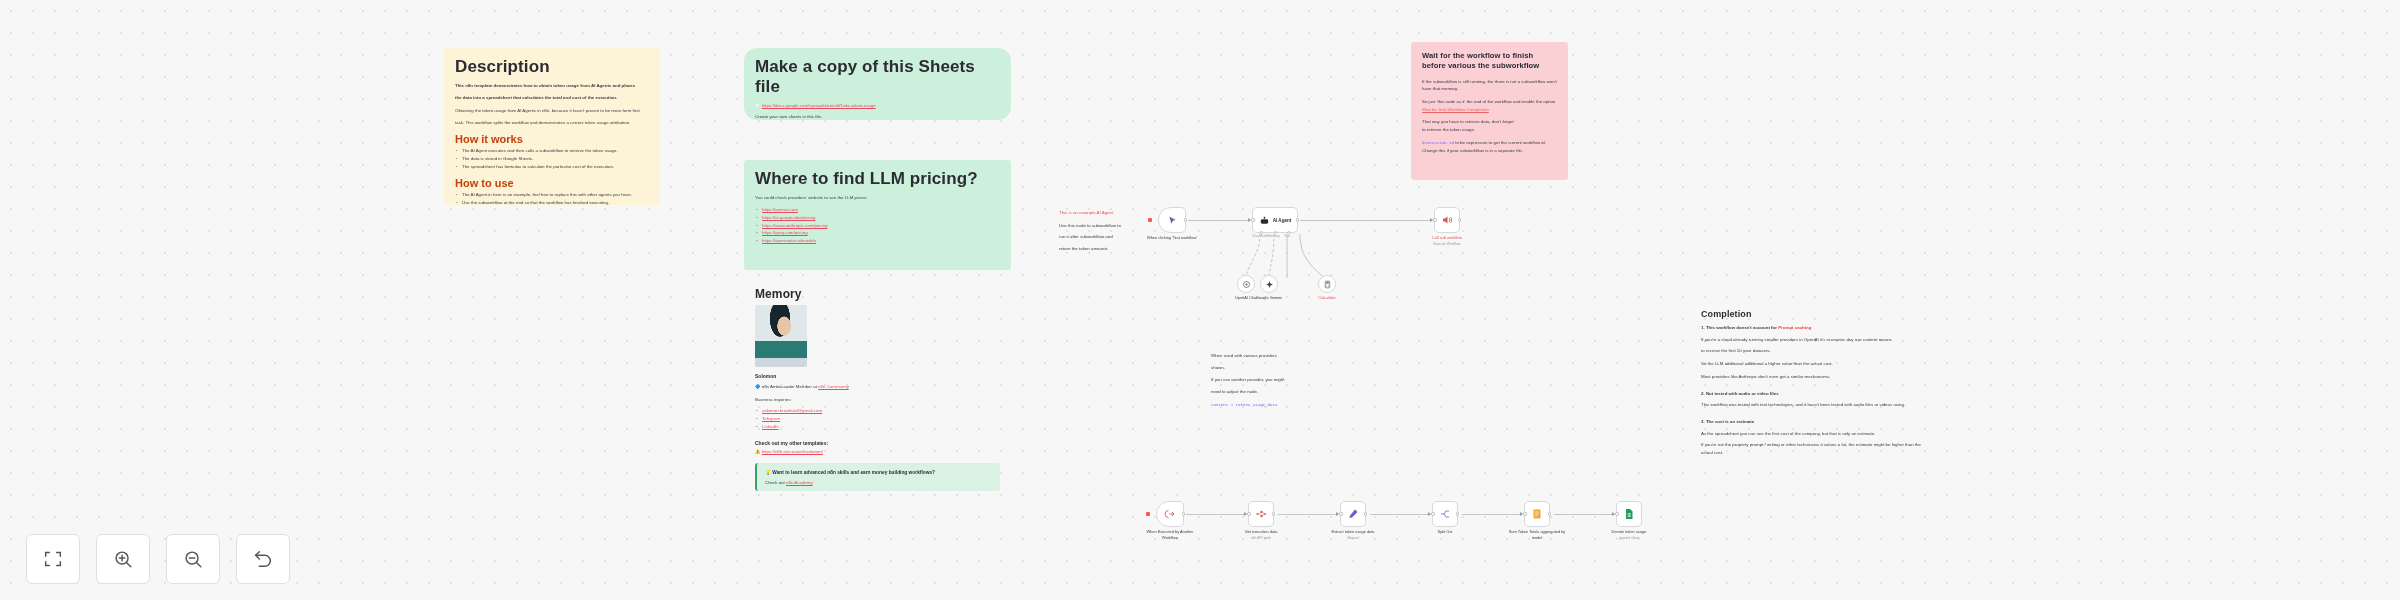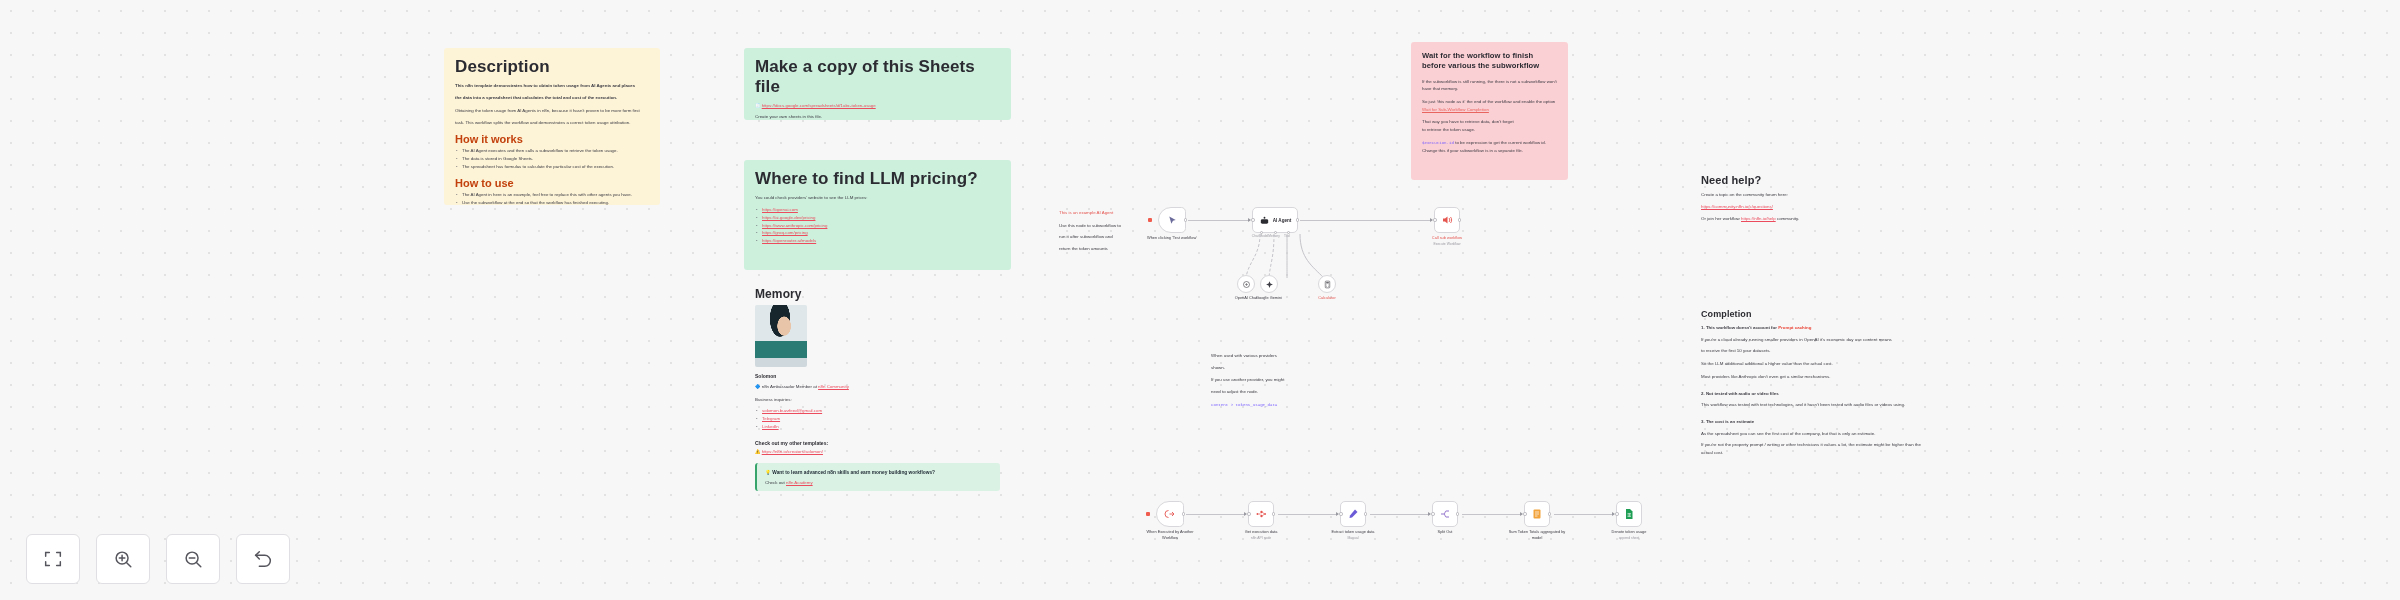--- a/index.html
+++ b/index.html
@@ -120,21 +120,21 @@
     </ul>
     <div class="n-h3">How to use</div>
     <ul class="n-ul">
       <li>The AI Agent in here is an example, feel free to replace this with other agents you have.</li>
       <li>Use the subworkflow at the end so that the workflow has finished executing.</li>
       <li>Add API key of your provider.</li>
     </ul>
 
   </div>
 
-  <div class="note green" style="left:744px; top:48px; width:267px; height:72px;">
+  <div class="note green" style="left:744px; top:48px; width:267px; height:72px;border-radius:13px;">
     <div class="n-h1">Make a copy of this Sheets file</div>
     <div style="font-size:4.4px;line-height:1.7;margin-bottom:4px;">
       <span>📄</span>
       <a class="lnk" href="#">https://docs.google.com/spreadsheets/d/1abc-token-usage</a>
     </div>
     <div class="n-p">Create your own sheets in this file.</div>
     <div class="n-p" style="margin-bottom:1px">1. In automation</div>
     <div class="n-p" style="padding-left:7px">Avoid changing the power columns. They have formulas on the backend inner.</div>
     <div class="n-p" style="margin-bottom:1px">2. LLM Pricing</div>
 
@@ -198,32 +198,20 @@
     <div class="n-p" style="margin-top:5px">
       <span>That way you have to retrieve data, don't forget</span><br>
       <span>to retrieve the token usage.</span>
     </div>
     <div class="n-p" style="margin-top:5px">
       <span class="code">$execution.id</span>
       <span>to be expression to get the current workflow id. Change this if your subworkflow is in a separate file.</span>
     </div>
   </div>
 
-  <div class="note plain" style="left:1690px; top:165px; width:230px; height:60px;">
-    <div class="n-h1" style="font-size:11px">Need help?</div>
-    <div class="n-p">Create a topic on the community forum here:</div>
-    <div class="n-p">
-      <a class="lnk" href="#">https://community.n8n.io/c/questions/</a>
-    </div>
-    <div class="n-p" style="margin-top:5px">
-      <span>Or join her workflow</span>
-      <a class="lnk" href="#">https://n8n.io/help</a>
-      <span>community.</span>
-    </div>
-  </div>
 
   <div class="note plain" style="left:1690px; top:300px; width:244px; height:180px;">
     <div class="n-h1" style="font-size:9px">Completion</div>
     <div class="n-p b">
       <span>1. This workflow doesn't account for</span>
       <span class="hl">Prompt caching</span>
     </div>
     <div class="n-p">If you're a cloud already running smaller providers in OpenAI it's economic day use content means</div>
     <div class="n-p">to receive the first 10 your datasets.</div>
     <div class="n-p" style="margin-top:5px">So the LLM additional additional a higher value than the actual cost.</div>

